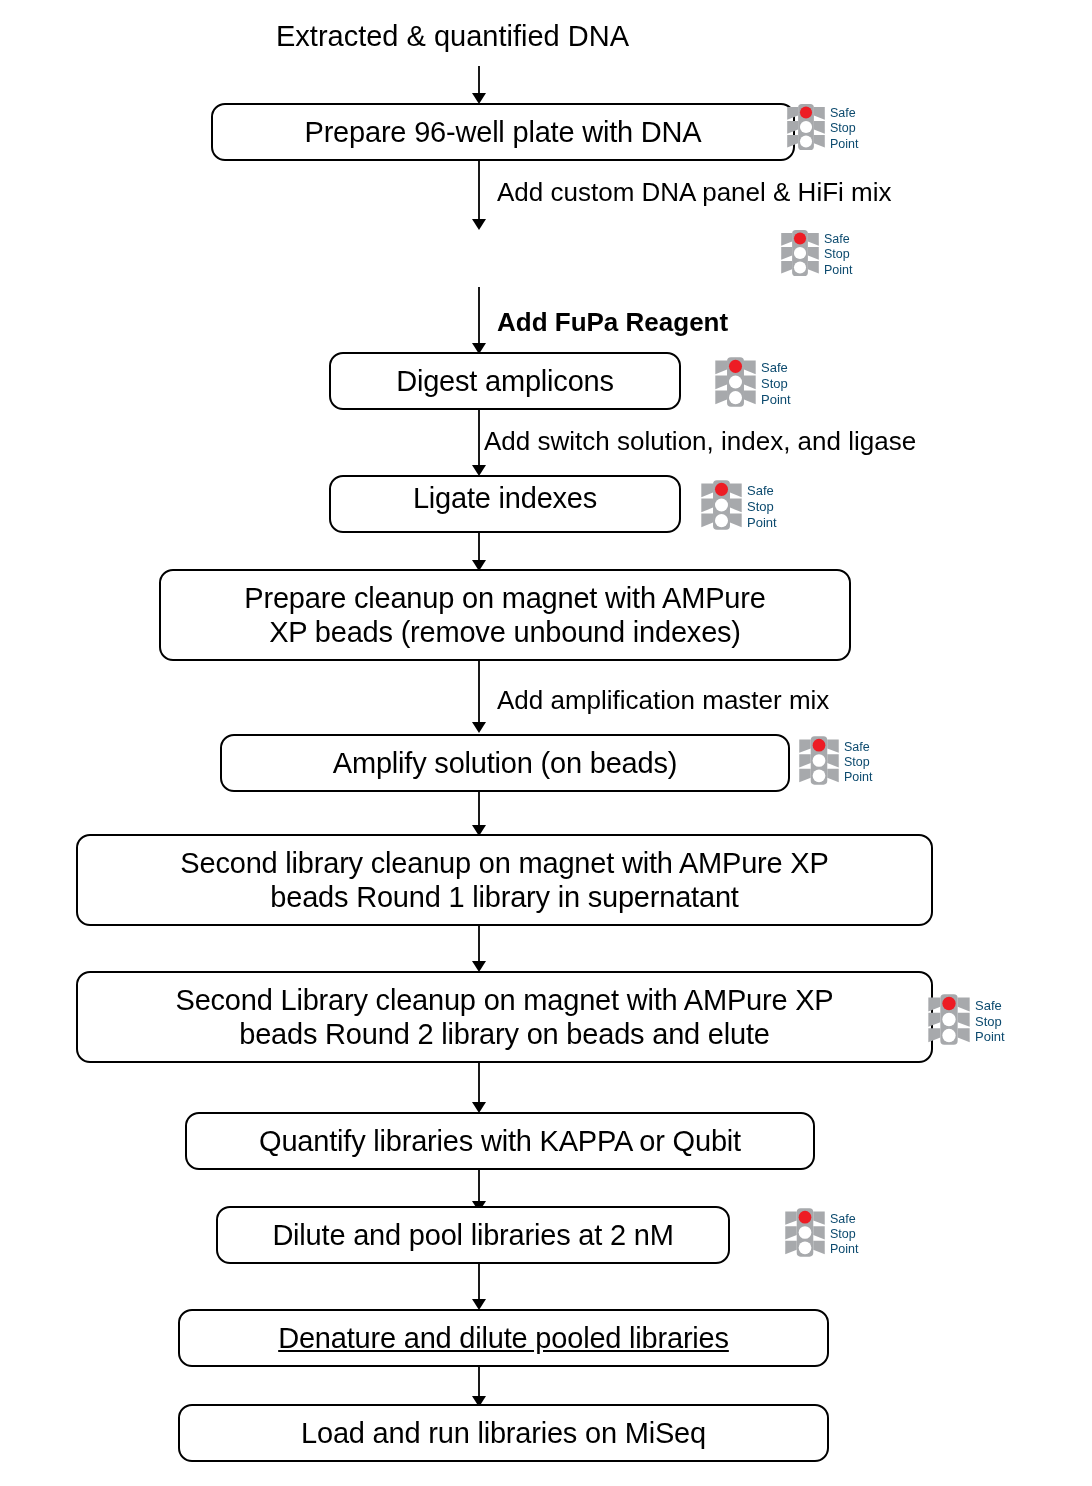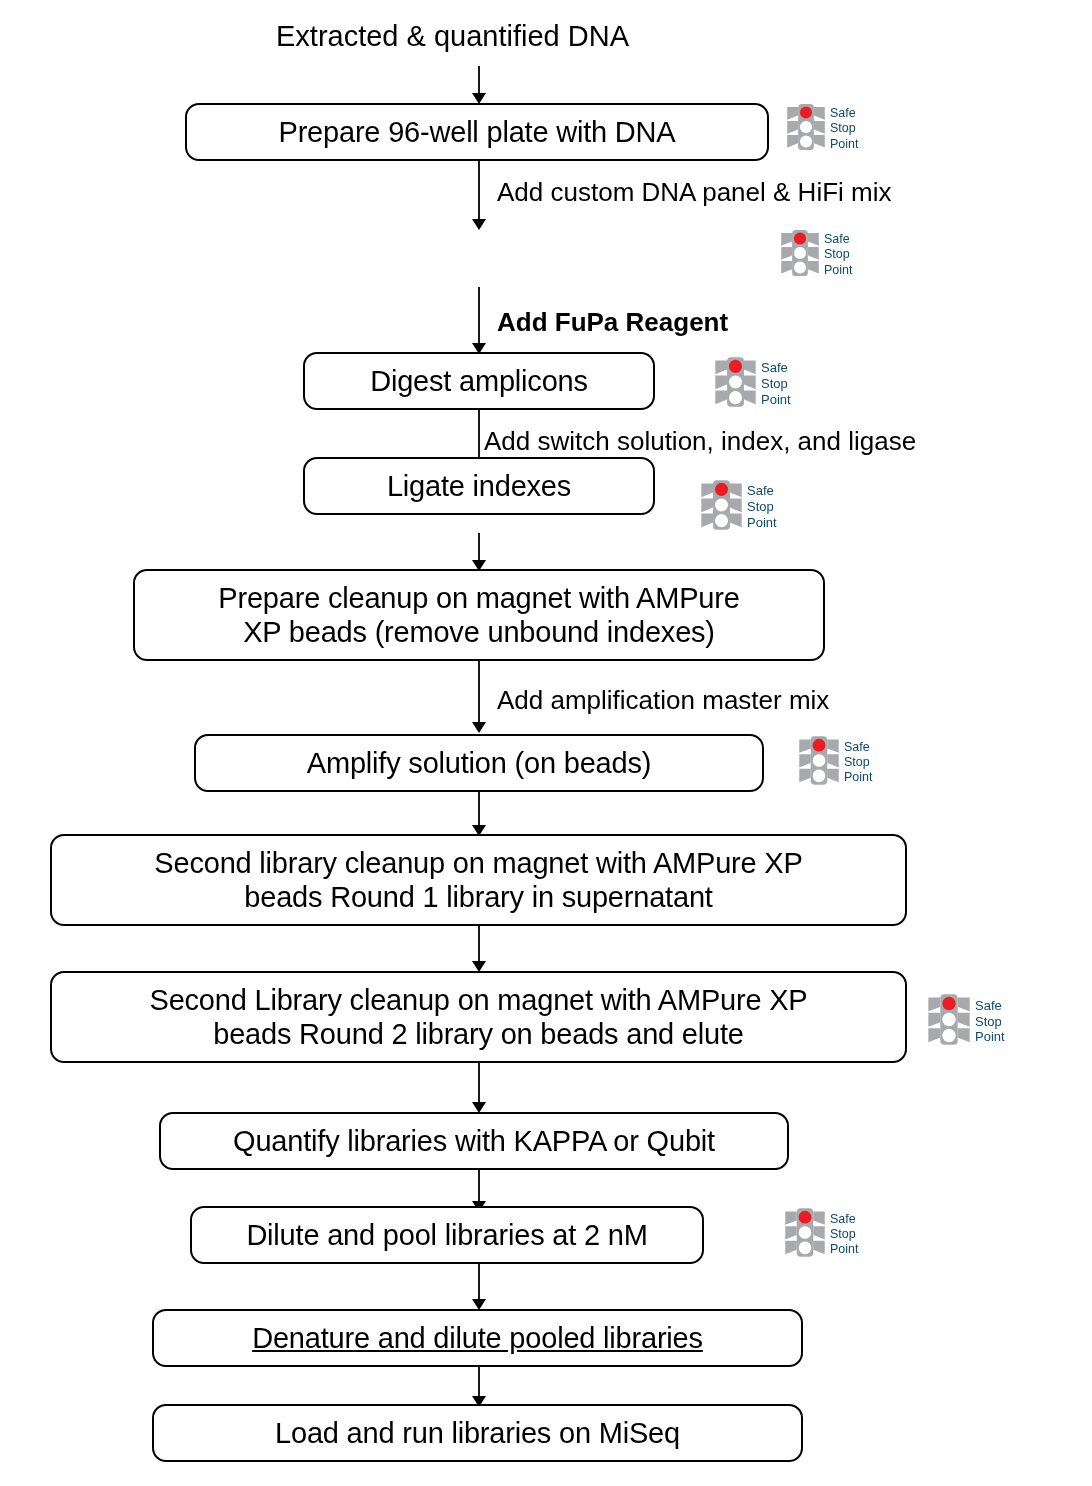--- a/index.html
+++ b/index.html
@@ -28,20 +28,21 @@
     border-radius: 14px;
     background: #ffffff;
     display: flex;
     align-items: center;
     justify-content: center;
     text-align: center;
     line-height: 1.18;
     font-size: 29px;
     letter-spacing: -0.2px;
     padding: 16px 10px;
+    margin-left: 26px;
   }
   .node .node-text {
     display: block;
     width: 100%;
     white-space: pre-line;
   }
 
   
   .plain-text {
     position: absolute;
@@ -185,21 +186,21 @@
 Stop
 Point</span>
   </div>
 
   <div class="arrow" style="left:471px; top:410px; width:16px; height:66px;">
     <div class="shaft" style="height:55px;"></div>
     <div class="head"></div>
   </div>
   <div class="edge-label" style="left:484px; top:427px;">Add switch solution, index, and ligase</div>
 
-  <div class="node" style="left:303px; top:457px; width:352px; height:58px;">
+  <div class="node" style="left:303px; top:475px; width:352px; height:58px;align-items:flex-end;">
     <span class="node-text">Ligate indexes</span>
   </div>
   <div class="ssp" style="left:700px; top:478px;">
     <span class="ssp-icon">
       <svg width="43" height="54">
           <use href="#traffic-light-glyph"></use>
         </svg>
     </span>
     <span class="ssp-label" style="font-size:13px; margin-left:4px;">Safe
 Stop

